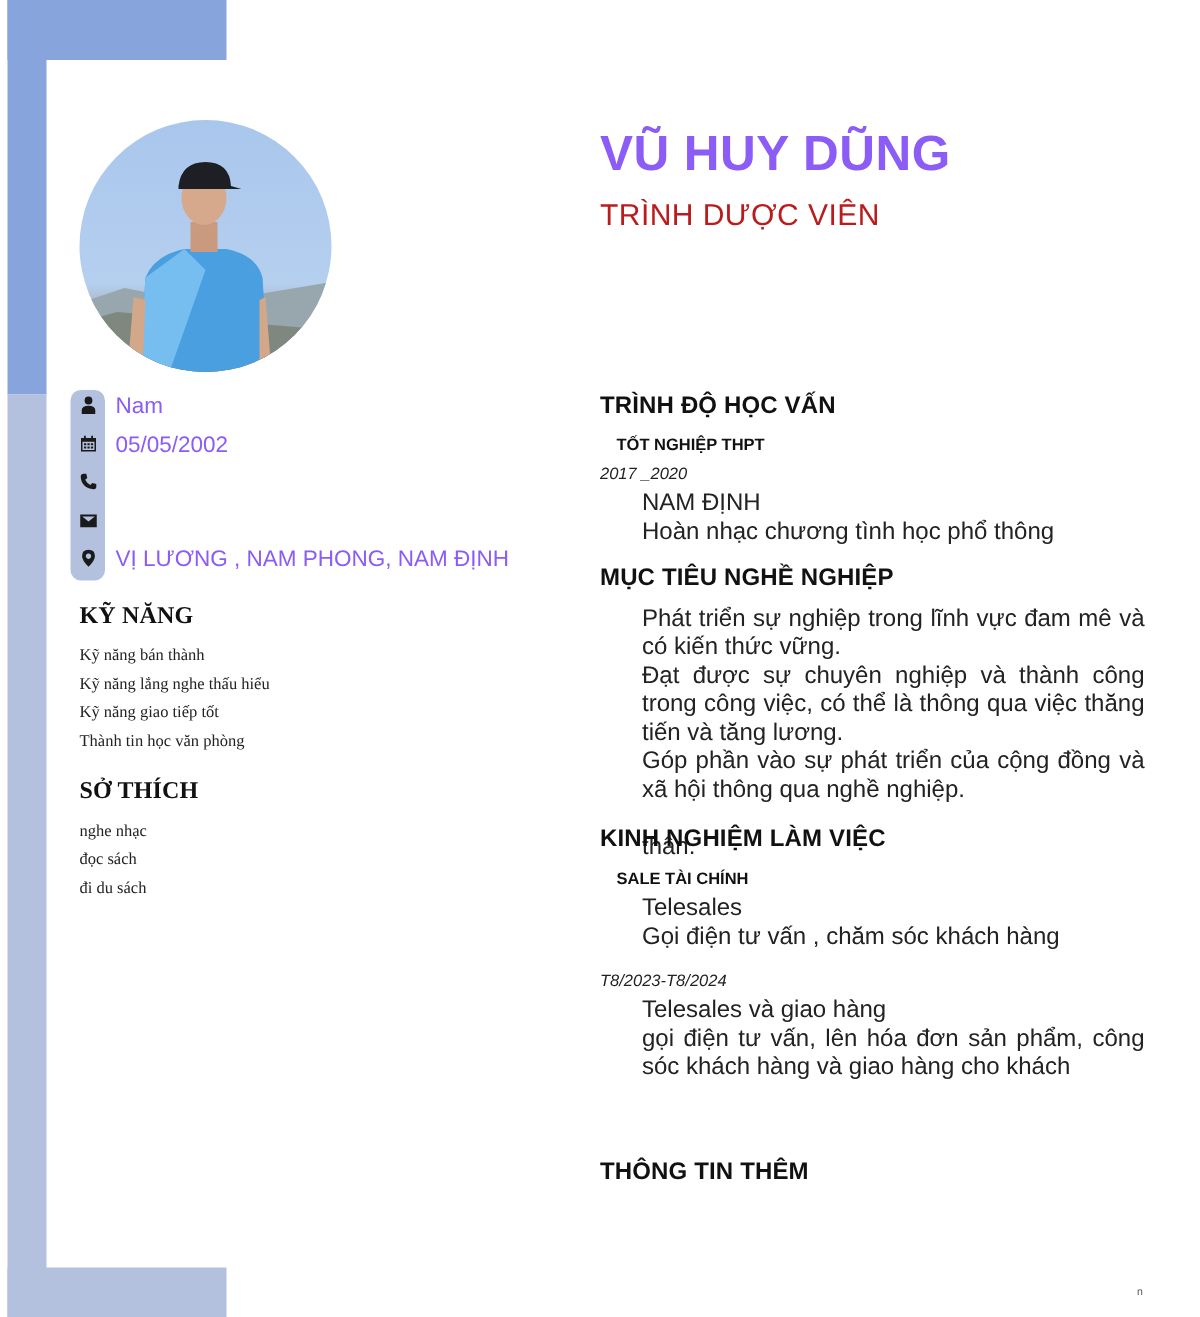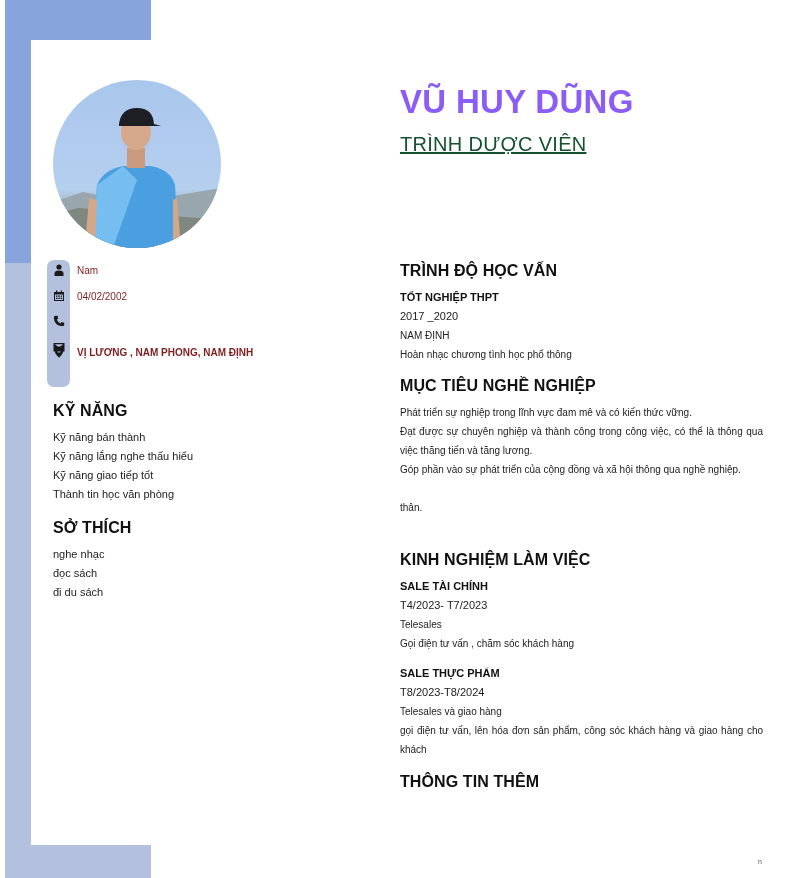--- a/index.html
+++ b/index.html
@@ -27,40 +27,40 @@
       background: #b3c0de; border-radius: 7px;
     }
     .contact-row {
       position: absolute; left: 47px; height: 26px; display: flex; align-items: center;
     }
     .contact-row .ic {
       width: 23px; height: 20px; display: flex; align-items: center; justify-content: center;
     }
     .contact-row .ic svg { width: 12px; height: 12px; fill: #1a1a1a; }
     .contact-row .txt {
-      margin-left: 7px; font-size: 10px; color: #7f1d1d;
+      margin-left: 7px; font-size: 15px; color: #8b5cf6;
     }
 
-    .left-section { position: absolute; left: 53px; width: 300px; }
+    .left-section { position: absolute; left: 53px; width: 300px; font-family: Liberation Serif, serif; }
     .sec-title-l { font-size: 16px; font-weight: bold; margin: 0 0 8px 0; letter-spacing: 0.1px; }
     .item-l { font-size: 11px; line-height: 19px; color: #222; }
 
     .name {
       position: absolute; left: 400px; top: 83px; font-size: 33px; font-weight: bold;
       letter-spacing: 0.3px; color: #8b5cf6;
     }
     .role {
-      position: absolute; left: 400px; top: 133px; font-size: 20px; color: #14532d; letter-spacing: 0.3px; text-decoration: underline;
+      position: absolute; left: 400px; top: 133px; font-size: 20px; color: #b91c1c; letter-spacing: 0.3px;
     }
 
     .right-col { position: absolute; left: 400px; width: 363px; }
     .sec-title-r { font-size: 16px; font-weight: bold; color: #111; letter-spacing: 0.1px; }
-    .sub-title { font-size: 11px; font-weight: bold; color: #111; }
-    .date { font-size: 11px; color: #222; }
-    .txt-r { font-size: 10px; color: #222; line-height: 19px; text-align: justify; }
+    .sub-title { font-size: 11px; font-weight: bold; color: #111; margin-left: 11px; }
+    .date { font-size: 11px; font-style: italic; color: #222; }
+    .txt-r { font-size: 16px; color: #222; line-height: 19px; text-align: justify; margin-left: 28px; }
     .line { height: 19px; line-height: 19px; }
 
     .page-mark { position: absolute; left: 758px; top: 858px; font-size: 7px; color: #555; }
   </style>
 </head>
 <body>
 
 <div class="deco deco-top"></div>
 <div class="deco deco-left-dark"></div>
 <div class="deco deco-left-light"></div>
@@ -99,42 +99,42 @@
         <rect x="3" y="5.5" width="1.5" height="1.3"></rect>
         <rect x="5.3" y="5.5" width="1.5" height="1.3"></rect>
         <rect x="7.6" y="5.5" width="1.5" height="1.3"></rect>
         <rect x="3" y="7.7" width="1.5" height="1.3"></rect>
         <rect x="5.3" y="7.7" width="1.5" height="1.3"></rect>
         <rect x="7.6" y="7.7" width="1.5" height="1.3"></rect>
         <rect x="3" y="0.5" width="1.2" height="2.5"></rect>
         <rect x="7.8" y="0.5" width="1.2" height="2.5"></rect>
       </svg>
   </span>
-  <span class="txt">04/02/2002</span>
+  <span class="txt">05/05/2002</span>
 </div>
 
 <div class="contact-row" style="top:308px;">
   <span class="ic">
     <svg viewBox="0 0 12 12">
         <path d="M2.5 0.8 L4.5 0.8 L5.2 3.6 L3.8 4.8 Q5 7.3 7.3 8.4 L8.5 7 L11.2 7.7 L11.2 9.8 Q11 11.3 9.4 11.2 Q1 10.4 0.8 2.4 Q0.9 0.9 2.5 0.8 Z"></path>
       </svg>
   </span>
   <span class="txt"></span>
 </div>
 
 <div class="contact-row" style="top:334px;">
   <span class="ic">
     <svg viewBox="0 0 12 12">
         <path d="M0.5 2 H11.5 V10.5 H0.5 Z M1.8 3.3 L6 6.6 L10.2 3.3 Z"></path>
       </svg>
   </span>
   <span class="txt"></span>
 </div>
 
-<div class="contact-row" style="top:339px;font-weight:bold;">
+<div class="contact-row" style="top:359px;">
   <span class="ic">
     <svg viewBox="0 0 12 12">
         <path d="M6 0.5 Q10.3 0.5 10.3 4.8 Q10.3 7.6 6 11.8 Q1.7 7.6 1.7 4.8 Q1.7 0.5 6 0.5 Z M6 3 A1.8 1.8 0 1 0 6.01 3 Z" fill-rule="evenodd"></path>
       </svg>
   </span>
   <span class="txt">VỊ LƯƠNG , NAM PHONG, NAM ĐỊNH</span>
 </div>
 
 <div class="left-section" style="top:402px;">
   <div class="sec-title-l">KỸ NĂNG</div>
@@ -171,27 +171,25 @@
   <div class="txt-r">Góp phần vào sự phát triển của cộng đồng và xã hội thông qua nghề nghiệp.</div>
   <div style="height:19px;"></div>
   <div class="txt-r">thân.</div>
 </div>
 
 <div class="right-col" style="top:551px;">
   <div class="sec-title-r">KINH NGHIỆM LÀM VIỆC</div>
   <div style="height:8px;"></div>
   <div>
     <div class="sub-title line">SALE TÀI CHÍNH</div>
-    <div class="date line">T4/2023- T7/2023</div>
     <div class="txt-r line">Telesales</div>
     <div class="txt-r line">Gọi điện tư vấn , chăm sóc khách hàng</div>
   </div>
   <div style="height:11px;"></div>
   <div>
-    <div class="sub-title line">SALE THỰC PHẨM</div>
     <div class="date line">T8/2023-T8/2024</div>
     <div class="txt-r line">Telesales và giao hàng</div>
     <div class="txt-r">gọi điện tư vấn, lên hóa đơn sản phẩm, công sóc khách hàng và giao hàng cho khách</div>
   </div>
 </div>
 
 <div class="right-col" style="top:773px;">
   <div class="sec-title-r">THÔNG TIN THÊM</div>
 </div>
 

